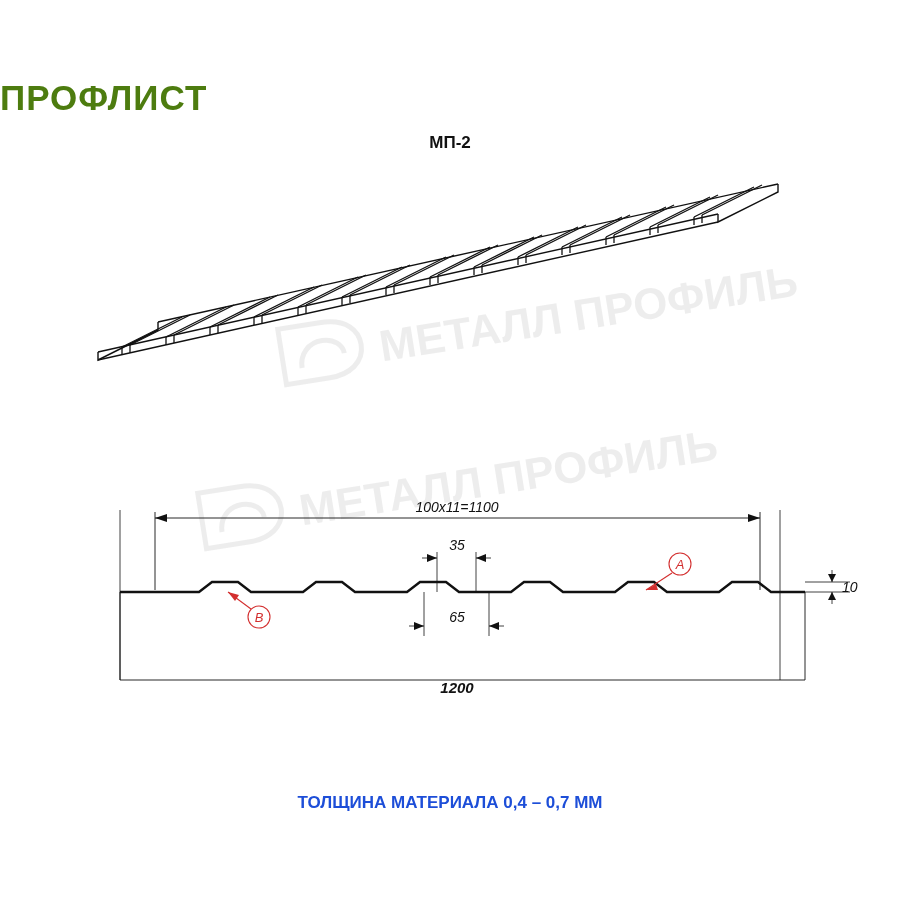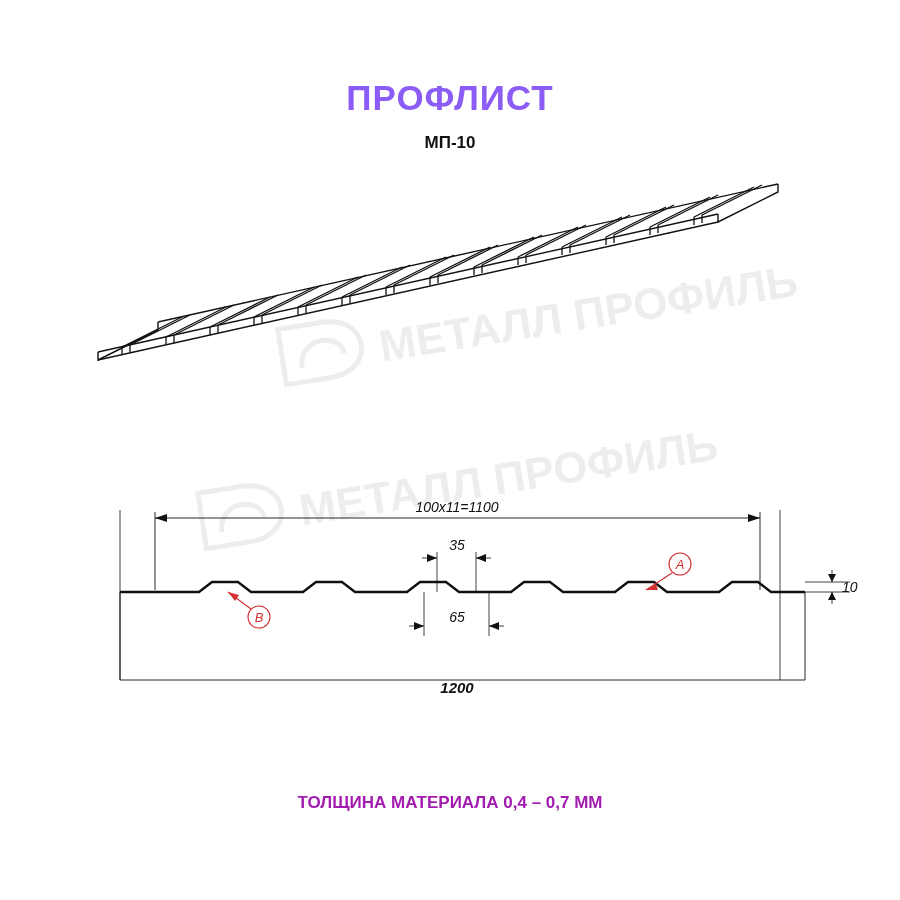--- a/index.html
+++ b/index.html
@@ -18,45 +18,44 @@
   .page {
     position: relative;
     width: 900px;
     height: 900px;
   }
   .title {
     position: absolute;
     top: 78px;
     left: 0;
     width: 900px;
-    text-align: center;
     font-size: 35px;
     font-weight: bold;
     letter-spacing: 1px;
-    color: #8b5cf6;
+    color: #4d7c0f;
   }
   .subtitle {
     position: absolute;
     top: 133px;
     left: 0;
     width: 900px;
     text-align: center;
     font-size: 17px;
     font-weight: bold;
     color: #111;
   }
   .footer-note {
     position: absolute;
     top: 793px;
     left: 0;
     width: 900px;
     text-align: center;
     font-size: 17px;
     font-weight: bold;
-    color: #a21caf;
+    color: #1d4ed8;
   }
   .iso-view {
     position: absolute;
     top: 180px;
     left: 60px;
     width: 790px;
     height: 220px;
   }
   .section-view {
     position: absolute;
@@ -89,21 +88,21 @@
     font-size: 13px;
     fill: #d32f2f;
   }
 </style>
 </head>
 <body>
 
 <div class="page">
 
   <div class="title">ПРОФЛИСТ</div>
-  <div class="subtitle">МП-10</div>
+  <div class="subtitle">МП-2</div>
 
   <div class="iso-view">
     <svg width="790" height="220" viewBox="0 0 790 220">
       <g fill="none" stroke="#111" stroke-width="1.4" stroke-linejoin="miter">
 
         <path d="M 38 172 L 658 34"></path>
 
         <path d="M 98 142 L 718 4"></path>
 
         <path d="M 38 172 L 38 180 L 98 150 L 98 142"></path>

